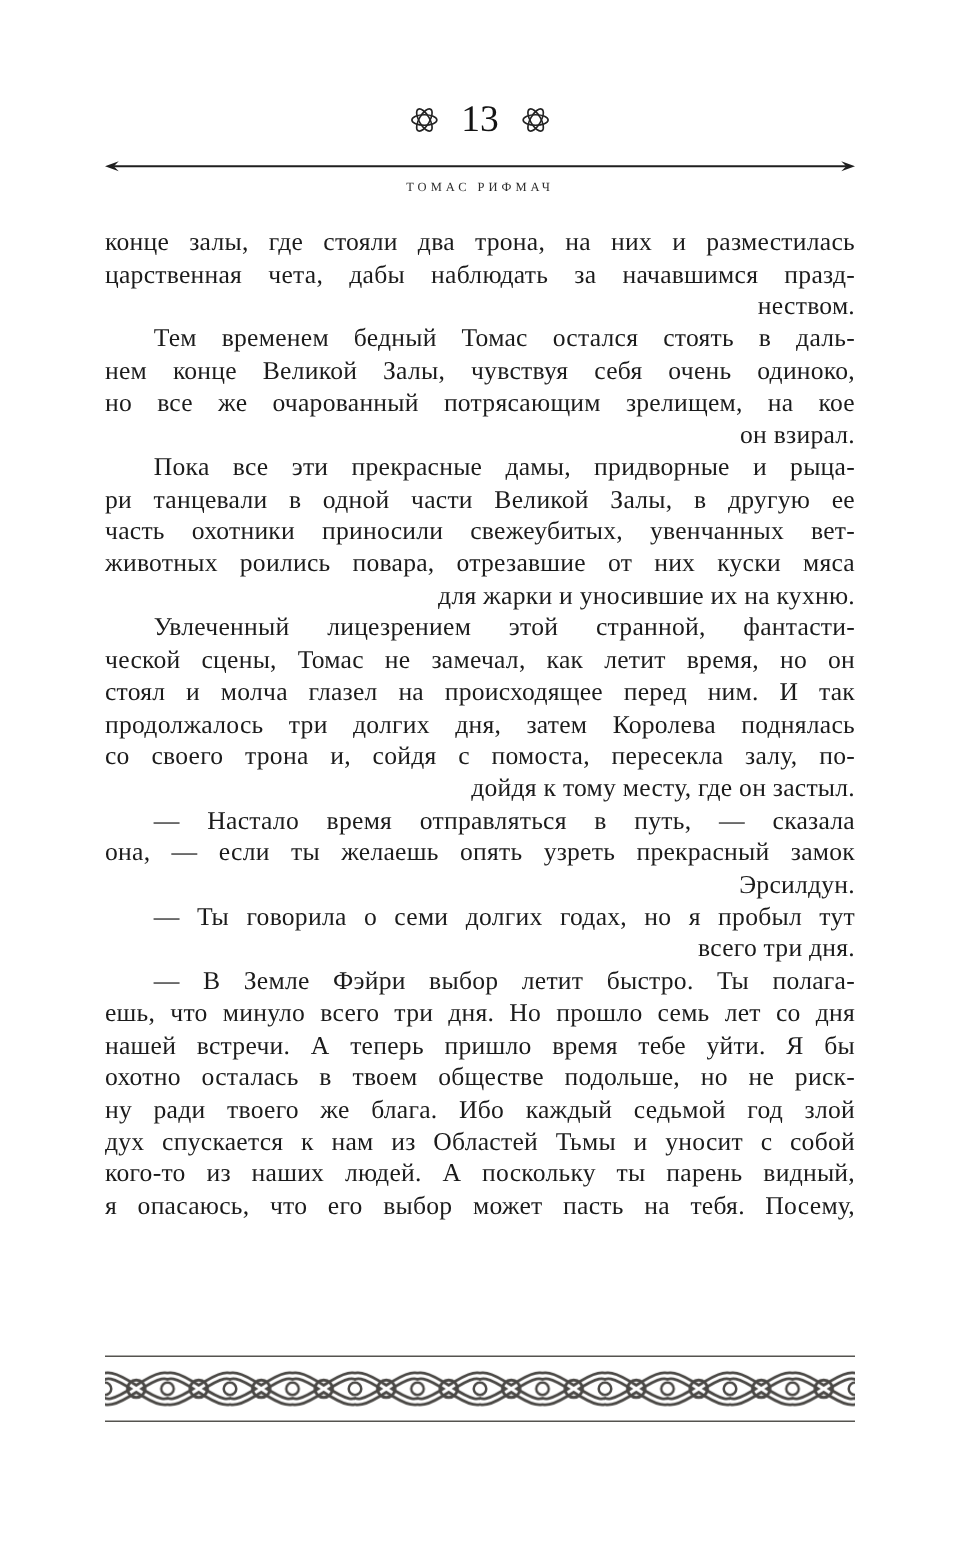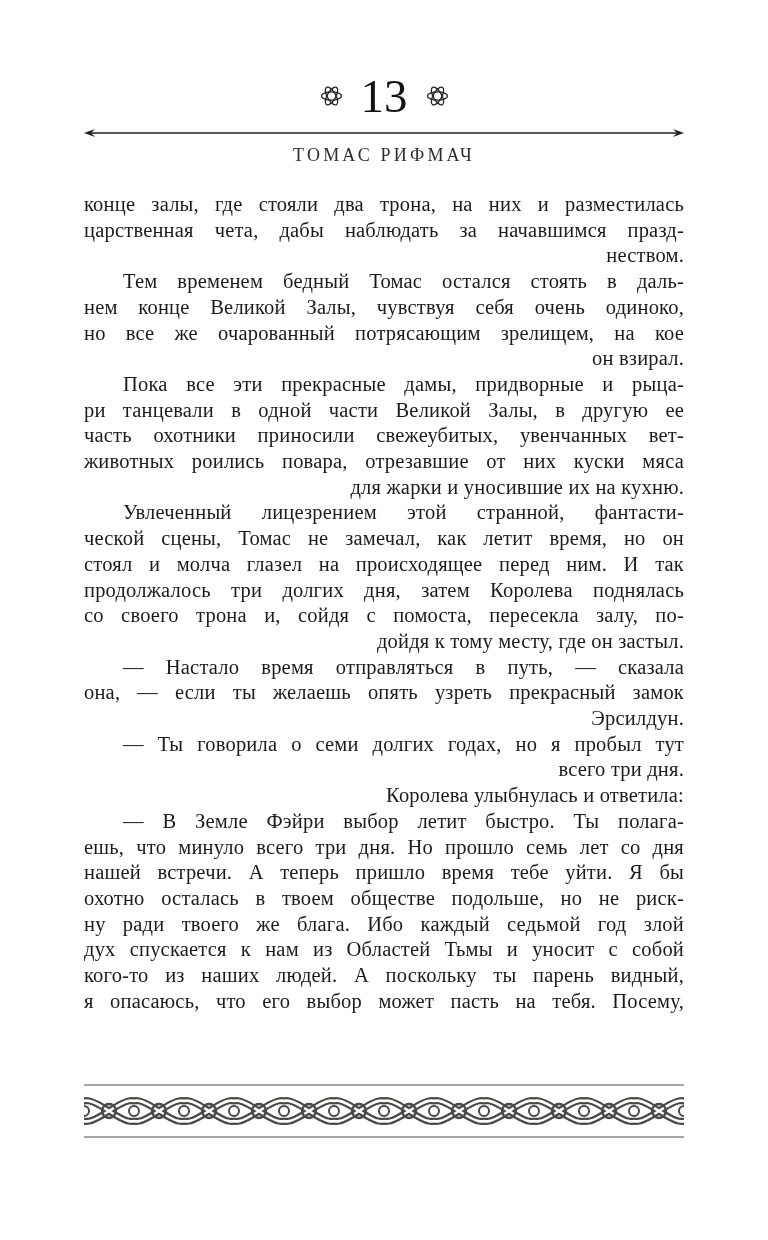--- a/index.html
+++ b/index.html
@@ -16,31 +16,31 @@
   }
   .header { padding-top: 74px; text-align: center; }
   .pagenum-row {
     display: flex;
     justify-content: center;
     align-items: center;
     gap: 16px;
     height: 44px;
   }
   .page-number {
-    font-size: 47px;
+    font-size: 30px;
     line-height: 1;
     color: #131313;
     font-family: "Liberation Serif", serif;
   }
   .ornament svg { display: block; }
   .rule-wrap { width: 600px; margin: 9px auto 0; }
   .rule-wrap svg { display: block; }
   .running-title {
     margin-top: 6px;
-    font-size: 18px;
+    font-size: 10px;
     letter-spacing: 3.2px;
     color: #2d2d2d;
     text-align: center;
     font-family: Liberation Serif, serif;
   }
   .body-text {
     width: 600px;
     margin: 26px auto 0;
     font-size: 20.5px;
   }
@@ -133,23 +133,20 @@
       <div class="para indent">
         <div class="line just">— Настало время отправляться в путь, — сказала</div>
         <div class="line just">она, — если ты желаешь опять узреть прекрасный замок</div>
         <div class="line">Эрсилдун.</div>
       </div>
       <div class="para indent">
         <div class="line just">— Ты говорила о семи долгих годах, но я пробыл тут</div>
         <div class="line">всего три дня.</div>
       </div>
       <div class="para indent">
-        <div class="line">Королева улыбнулась и ответила:</div>
-      </div>
-      <div class="para indent">
         <div class="line just">— В Земле Фэйри выбор летит быстро. Ты полага-</div>
         <div class="line just">ешь, что минуло всего три дня. Но прошло семь лет со дня</div>
         <div class="line just">нашей встречи. А теперь пришло время тебе уйти. Я бы</div>
         <div class="line just">охотно осталась в твоем обществе подольше, но не риск-</div>
         <div class="line just">ну ради твоего же блага. Ибо каждый седьмой год злой</div>
         <div class="line just">дух спускается к нам из Областей Тьмы и уносит с собой</div>
         <div class="line just">кого-то из наших людей. А поскольку ты парень видный,</div>
         <div class="line just">я опасаюсь, что его выбор может пасть на тебя. Посему,</div>
       </div>
     </div>

